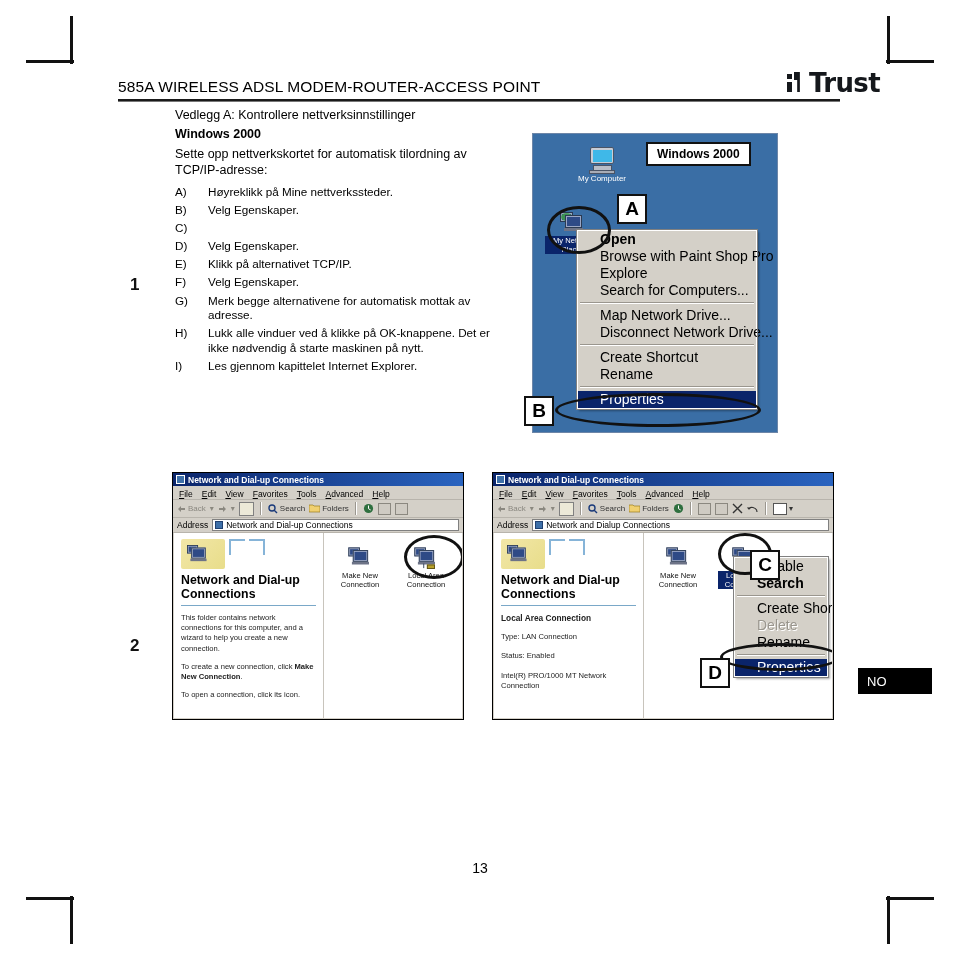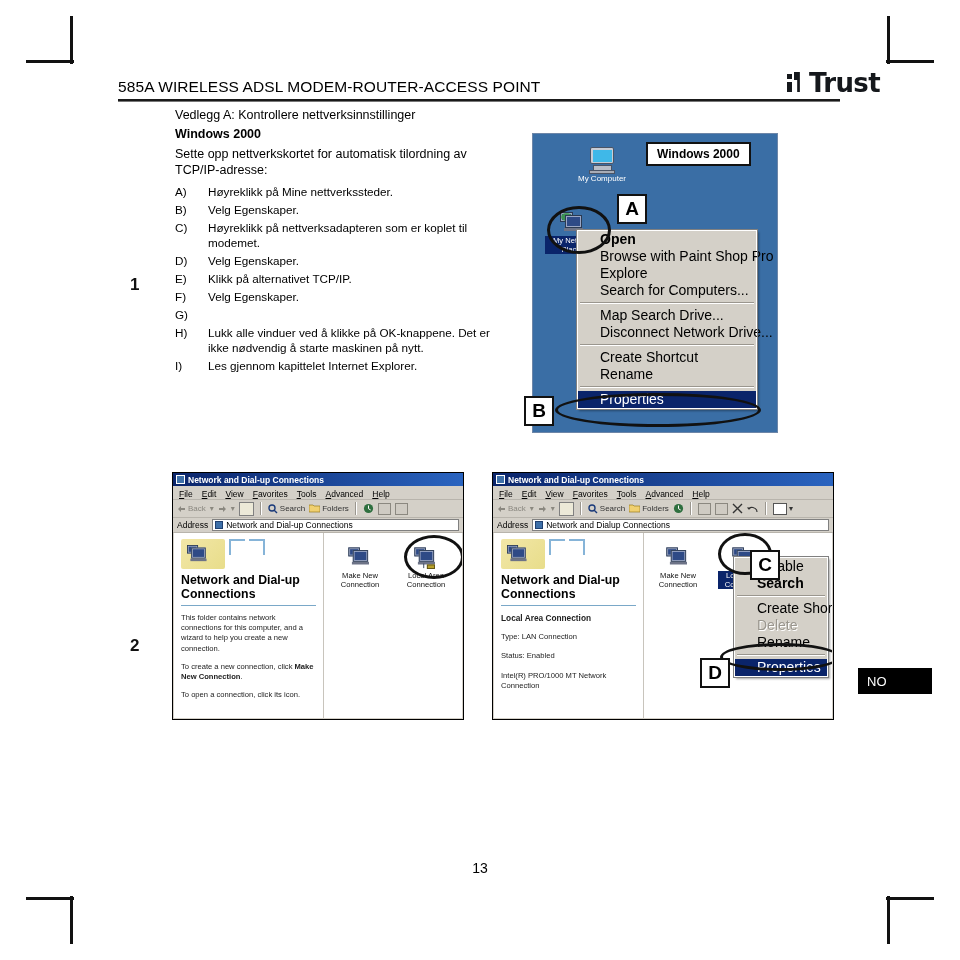--- a/index.html
+++ b/index.html
@@ -173,36 +173,36 @@
       <div class="step">
         <div class="lbl">A)</div>
         <div class="txt">Høyreklikk på Mine nettverkssteder.</div>
       </div>
       <div class="step">
         <div class="lbl">B)</div>
         <div class="txt">Velg Egenskaper.</div>
       </div>
       <div class="step">
         <div class="lbl">C)</div>
-        <div class="txt">Høyreklikk på nettverksadapteren som er koplet til modemet.</div>
       </div>
       <div class="step">
         <div class="lbl">D)</div>
         <div class="txt">Velg Egenskaper.</div>
       </div>
       <div class="step">
         <div class="lbl">E)</div>
         <div class="txt">Klikk på alternativet TCP/IP.</div>
       </div>
       <div class="step">
         <div class="lbl">F)</div>
         <div class="txt">Velg Egenskaper.</div>
       </div>
       <div class="step">
         <div class="lbl">G)</div>
+        <div class="txt">Merk begge alternativene for automatisk mottak av adresse.</div>
       </div>
       <div class="step">
         <div class="lbl">H)</div>
         <div class="txt">Lukk alle vinduer ved å klikke på OK-knappene. Det er ikke nødvendig å starte maskinen på nytt.</div>
       </div>
       <div class="step">
         <div class="lbl">I)</div>
         <div class="txt">Les gjennom kapittelet Internet Explorer.</div>
       </div>
     </div>
@@ -245,21 +245,21 @@
     <div class="ellipse" style="left:14px;top:72px;width:58px;height:42px;"></div>
 
     <div class="callout" style="left:84px;top:60px;">A</div>
 
     <div class="ctx" id="desktop-ctx" style="left:44px;top:96px;width:178px;">
         <div class="it bold">Open</div>
         <div class="it">Browse with Paint Shop Pro</div>
         <div class="it">Explore</div>
         <div class="it">Search for Computers...</div>
         <div class="sep"></div>
-        <div class="it">Map Search Drive...</div>
+        <div class="it">Map Network Drive...</div>
         <div class="it">Disconnect Network Drive...</div>
         <div class="sep"></div>
         <div class="it">Create Shortcut</div>
         <div class="it">Rename</div>
         <div class="sep"></div>
         <div class="it hl">Properties</div>
       </div>
 
     <div class="ellipse" style="left:22px;top:259px;width:200px;height:28px;z-index:35;"></div>
   </div>

